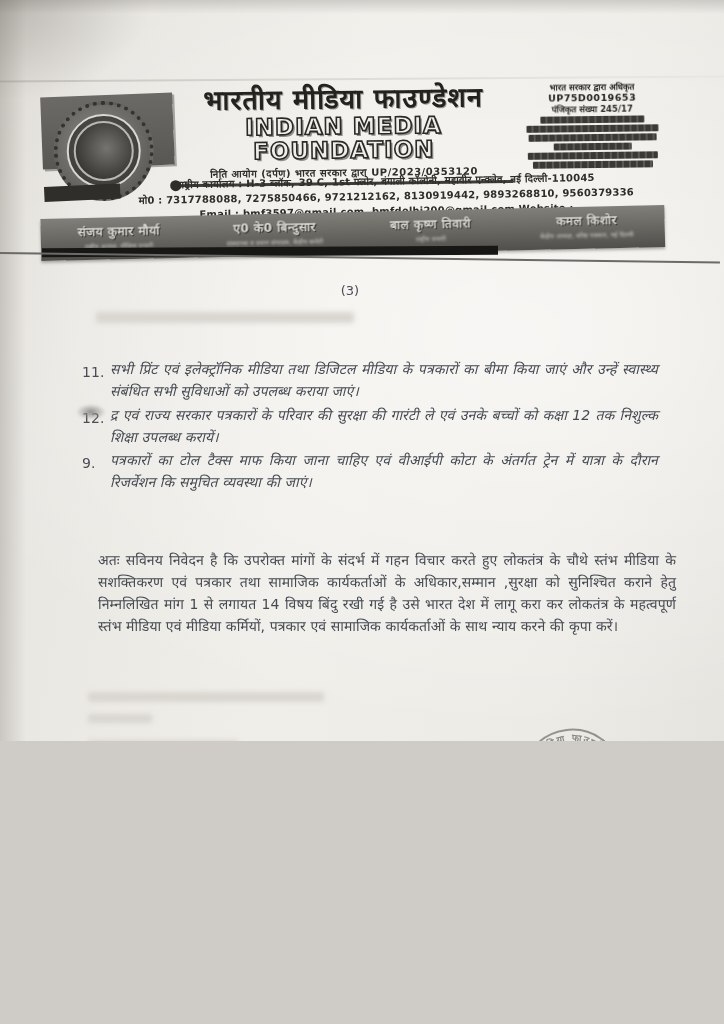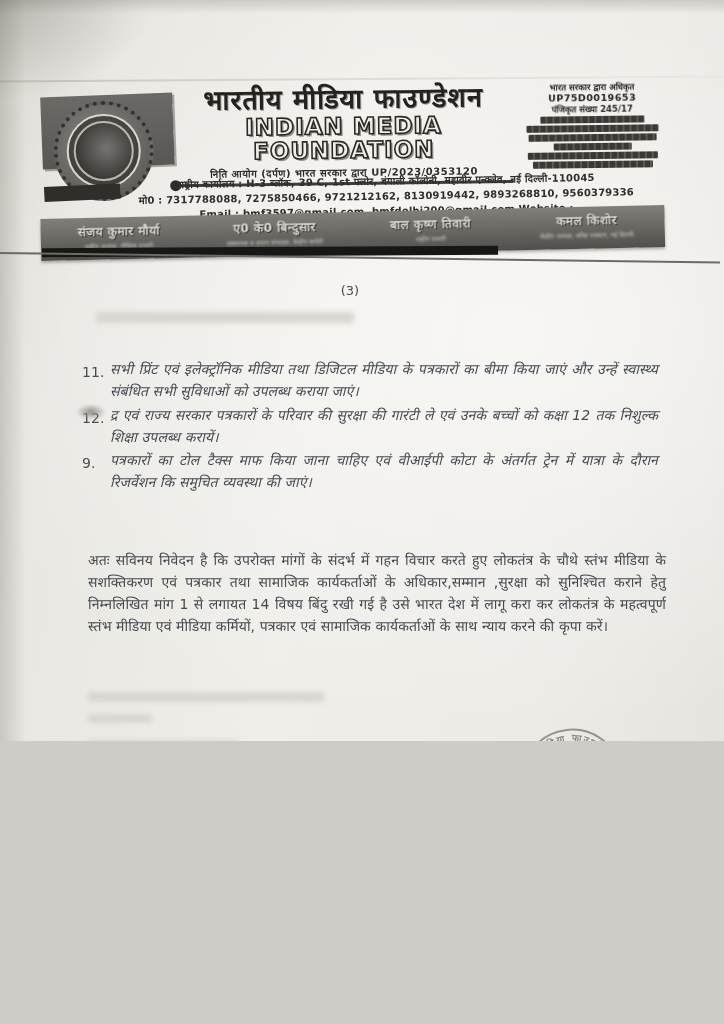--- a/index.html
+++ b/index.html
@@ -62,21 +62,21 @@
   .page-num{position:absolute;left:0;top:283px;width:700px;text-align:center;
     font-size:13px;color:#4a4d55;}
   .ghost{position:absolute;background:#d9d6d0;filter:blur(2.5px);border-radius:2px;}
   .body-text{color:#454a52;font-size:14px;line-height:22px;text-align:justify;letter-spacing:.1px;}
   .list{position:absolute;left:82px;top:358px;width:576px;}
   .list-item{display:flex;margin-bottom:1.5px;}
   .list-num{width:28px;flex:none;font-size:14px;color:#4a4d55;padding-top:3px;}
   .list-txt{flex:1;font-style:italic;}
   .smudge{position:absolute;left:76px;top:404px;width:30px;height:16px;border-radius:50%;
     background:radial-gradient(closest-side,#8f8d89,rgba(143,141,137,0));filter:blur(1px);}
-  .closing{position:absolute;left:88px;top:549px;width:578px;}
+  .closing{position:absolute;left:98px;top:549px;width:578px;}
   .thanks{position:absolute;left:82px;top:674px;width:578px;}
 
   
   .stamp{position:absolute;left:502px;top:718px;width:150px;height:120px;opacity:.85;transform:rotate(-8deg);}
 </style>
 </head>
 <body>
 
 <div class="scan">
   <div class="edge-shade-left"></div>

